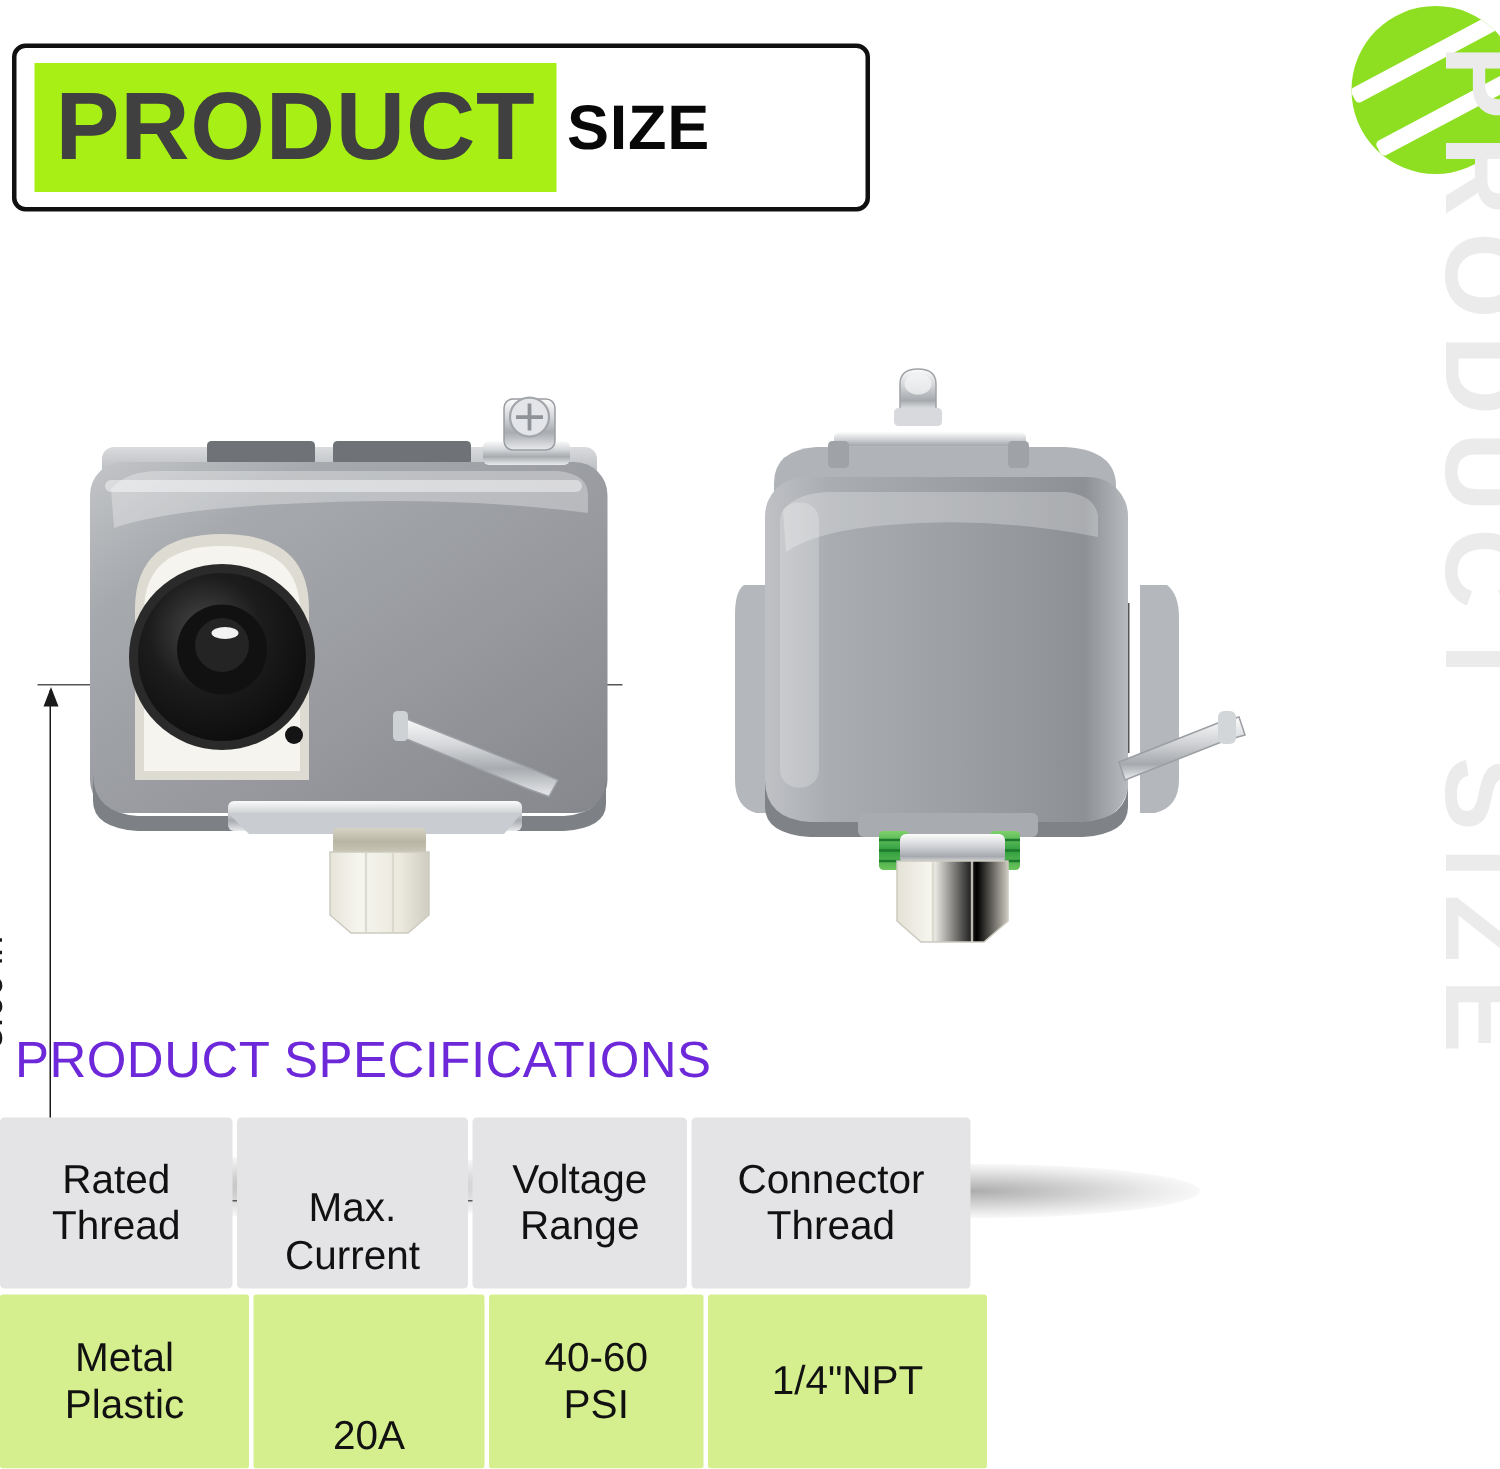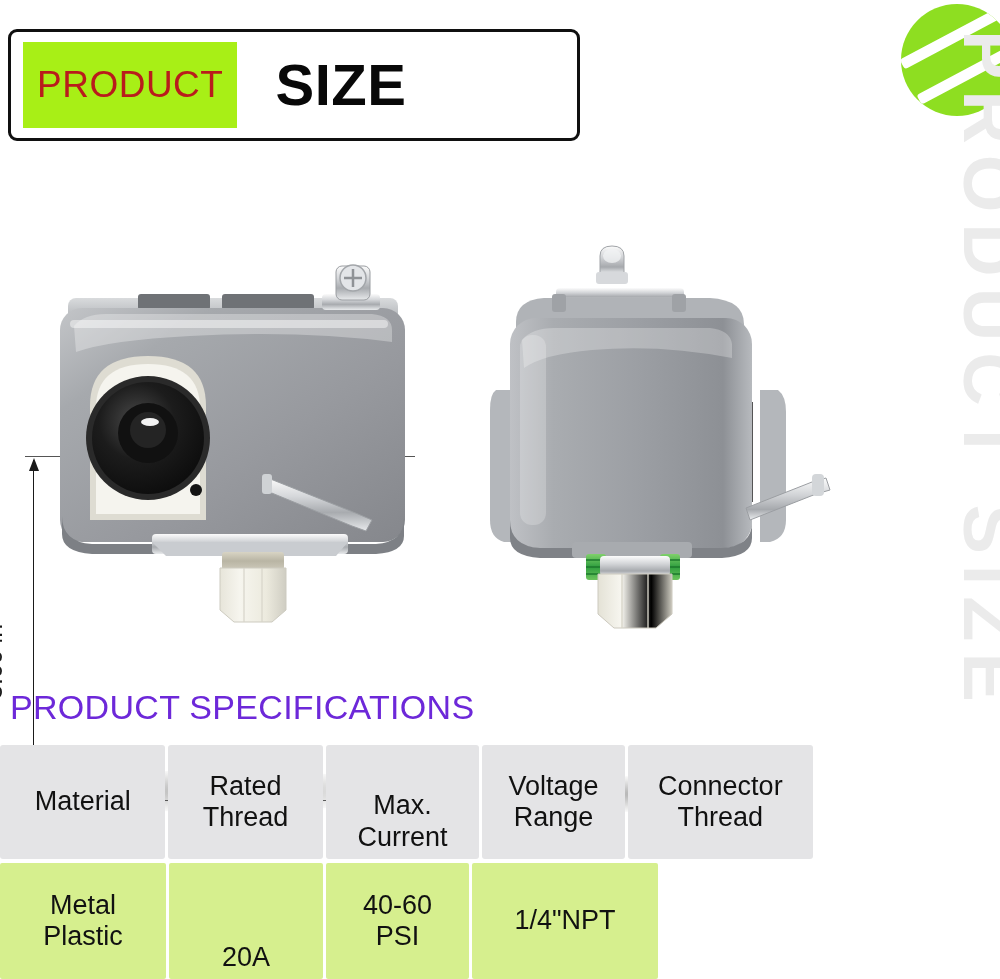--- a/index.html
+++ b/index.html
@@ -59,29 +59,29 @@
   }
   .banner-hl {
     margin-left: 12px;
     background: #a8ef16;
     padding: 14px 14px 16px 14px;
     height: 86px;
     display: flex;
     align-items: center;
   }
   .banner-hl span {
-    font-size: 37px;
-    font-weight: normal;
-    color: #b91c1c;
+    font-size: 64px;
+    font-weight: bold;
+    color: #404040;
     letter-spacing: 0.5px;
     line-height: 1;
   }
   .banner-bold {
-    margin-left: 38px;
-    font-size: 58px;
+    margin-left: 7px;
+    font-size: 42px;
     font-weight: bold;
     color: #080808;
     letter-spacing: 0.5px;
     line-height: 1;
   }
 
   
   .fig { position: absolute; }
 
   
@@ -356,25 +356,20 @@
       <rect x="140" y="366" width="70" height="20" rx="4" fill="url(#smetalG)"></rect>
       <path d="M138 384 L212 384 L212 424 L196 438 L154 438 L138 424 Z" fill="url(#screamG)" stroke="#ccc9be" stroke-width="1"></path>
       <path d="M162 384 L162 438 M188 384 L188 438" stroke="#d8d5ca" stroke-width="1.6" opacity="0.85"></path>
     </svg>
   </div>
 
   <div class="sect-title">PRODUCT SPECIFICATIONS</div>
 
   <div class="spec-table">
     <div class="spec-row head">
-      <div class="cell c0">
-        <div>
-          <div>Material</div>
-        </div>
-      </div>
       <div class="cell c1">
         <div>
           <div>Rated</div>
           <div>Thread</div>
         </div>
       </div>
       <div class="cell c2">
         <div>
           <div>Max.</div>
           <div>Current</div>

